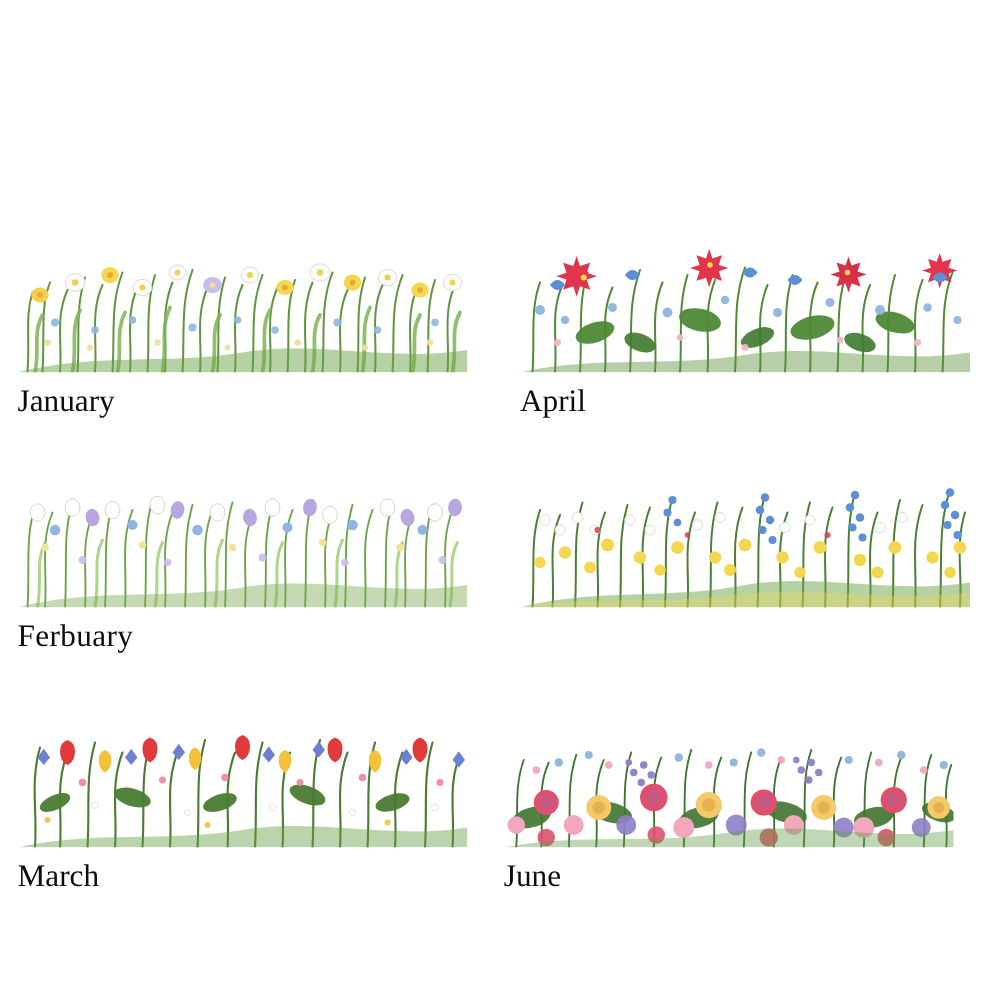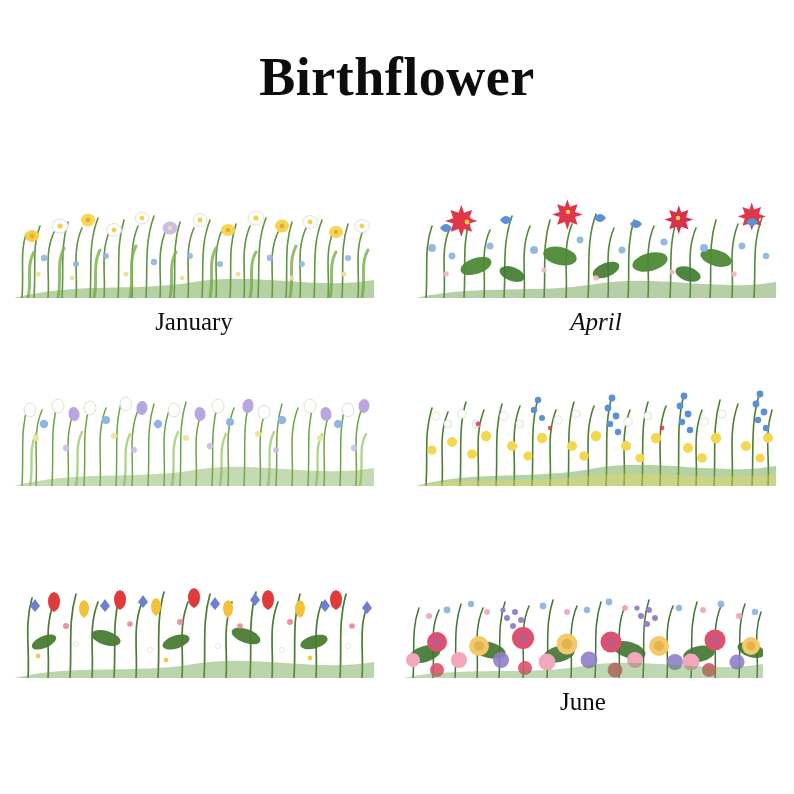--- a/index.html
+++ b/index.html
@@ -39,53 +39,51 @@
     left: 0;
     width: 794px;
     height: 600px;
   }
   .cell {
     position: absolute;
     width: 360px;
     height: 190px;
   }
   .cell-0 { left: 14px;  top: 10px; }
-  .cell-1 { left: 416px; top: 10px; font-style: italic; }
+  .cell-1 { left: 416px; top: 10px; }
   .cell-2 { left: 14px;  top: 198px; }
   .cell-3 { left: 416px; top: 198px; }
   .cell-4 { left: 14px;  top: 390px; }
   .cell-5 { left: 403px; top: 390px; }
 
   .art {
     position: relative;
     width: 100%;
     height: 128px;
     overflow: hidden;
   }
   .art svg {
     display: block;
     width: 100%;
     height: 100%;
   }
   .caption {
     margin-top: 10px;
-    text-align: center;
     font-family: "Liberation Serif", serif;
     font-size: 25px;
     font-weight: 400;
     color: #0d0d0d;
   }
   .caption.wide { letter-spacing: 0.3px; }
 </style>
 </head>
 <body>
 
 <div class="page">
 
-  <div class="title">Birthflower</div>
 
   <div class="grid">
 
     <div class="cell cell-0">
       <div class="art">
         <svg viewBox="0 0 360 128" preserveAspectRatio="none">
           <g stroke="#5f9440" stroke-width="1.6" fill="none" stroke-linecap="round">
             <path d="M8 128 C10 100 6 82 12 64"></path>
               <path d="M20 128 C22 96 18 76 26 56"></path>
             <path d="M34 128 C36 104 30 84 40 62"></path>
@@ -336,20 +334,21 @@
               <circle cx="52" cy="90" r="3.2"></circle>
                 <circle cx="120" cy="92" r="3"></circle>
                 <circle cx="196" cy="88" r="3.2"></circle>
               <circle cx="262" cy="92" r="3"></circle>
                 <circle cx="340" cy="90" r="3.2"></circle>
             </g>
           </g>
           <path d="M0 128 C60 112 120 122 180 112 C240 102 300 120 360 110 L360 128 Z" fill="#7fae55" opacity="0.45"></path>
         </svg>
       </div>
+      <div class="caption wide">Ferbuary</div>
     </div>
 
     <div class="cell cell-3">
       <div class="art">
         <svg viewBox="0 0 360 128" preserveAspectRatio="none">
           <g stroke="#4b8033" stroke-width="1.6" fill="none" stroke-linecap="round">
             <path d="M10 128 C12 96 8 74 16 50"></path>
               <path d="M26 128 C28 100 22 78 32 54"></path>
             <path d="M44 128 C46 94 42 70 50 44"></path>
               <path d="M62 128 C64 100 58 78 68 52"></path>
@@ -500,20 +499,21 @@
               <circle cx="334" cy="96" r="2.8"></circle>
           </g>
           <g fill="#f3c23a" opacity="0.9">
             <circle cx="24" cy="106" r="2.4"></circle>
               <circle cx="152" cy="110" r="2.4"></circle>
               <circle cx="296" cy="108" r="2.4"></circle>
           </g>
           <path d="M0 128 C60 114 120 124 180 114 C240 104 300 122 360 112 L360 128 Z" fill="#6aa046" opacity="0.45"></path>
         </svg>
       </div>
+      <div class="caption">March</div>
     </div>
 
     <div class="cell cell-5">
       <div class="art">
         <svg viewBox="0 0 360 128" preserveAspectRatio="none">
           <g stroke="#3f7530" stroke-width="1.5" fill="none" stroke-linecap="round">
             <path d="M10 128 C12 100 8 80 16 58"></path>
               <path d="M30 128 C32 102 26 82 36 60"></path>
             <path d="M52 128 C54 98 50 78 58 54"></path>
               <path d="M74 128 C76 102 70 82 80 58"></path>

